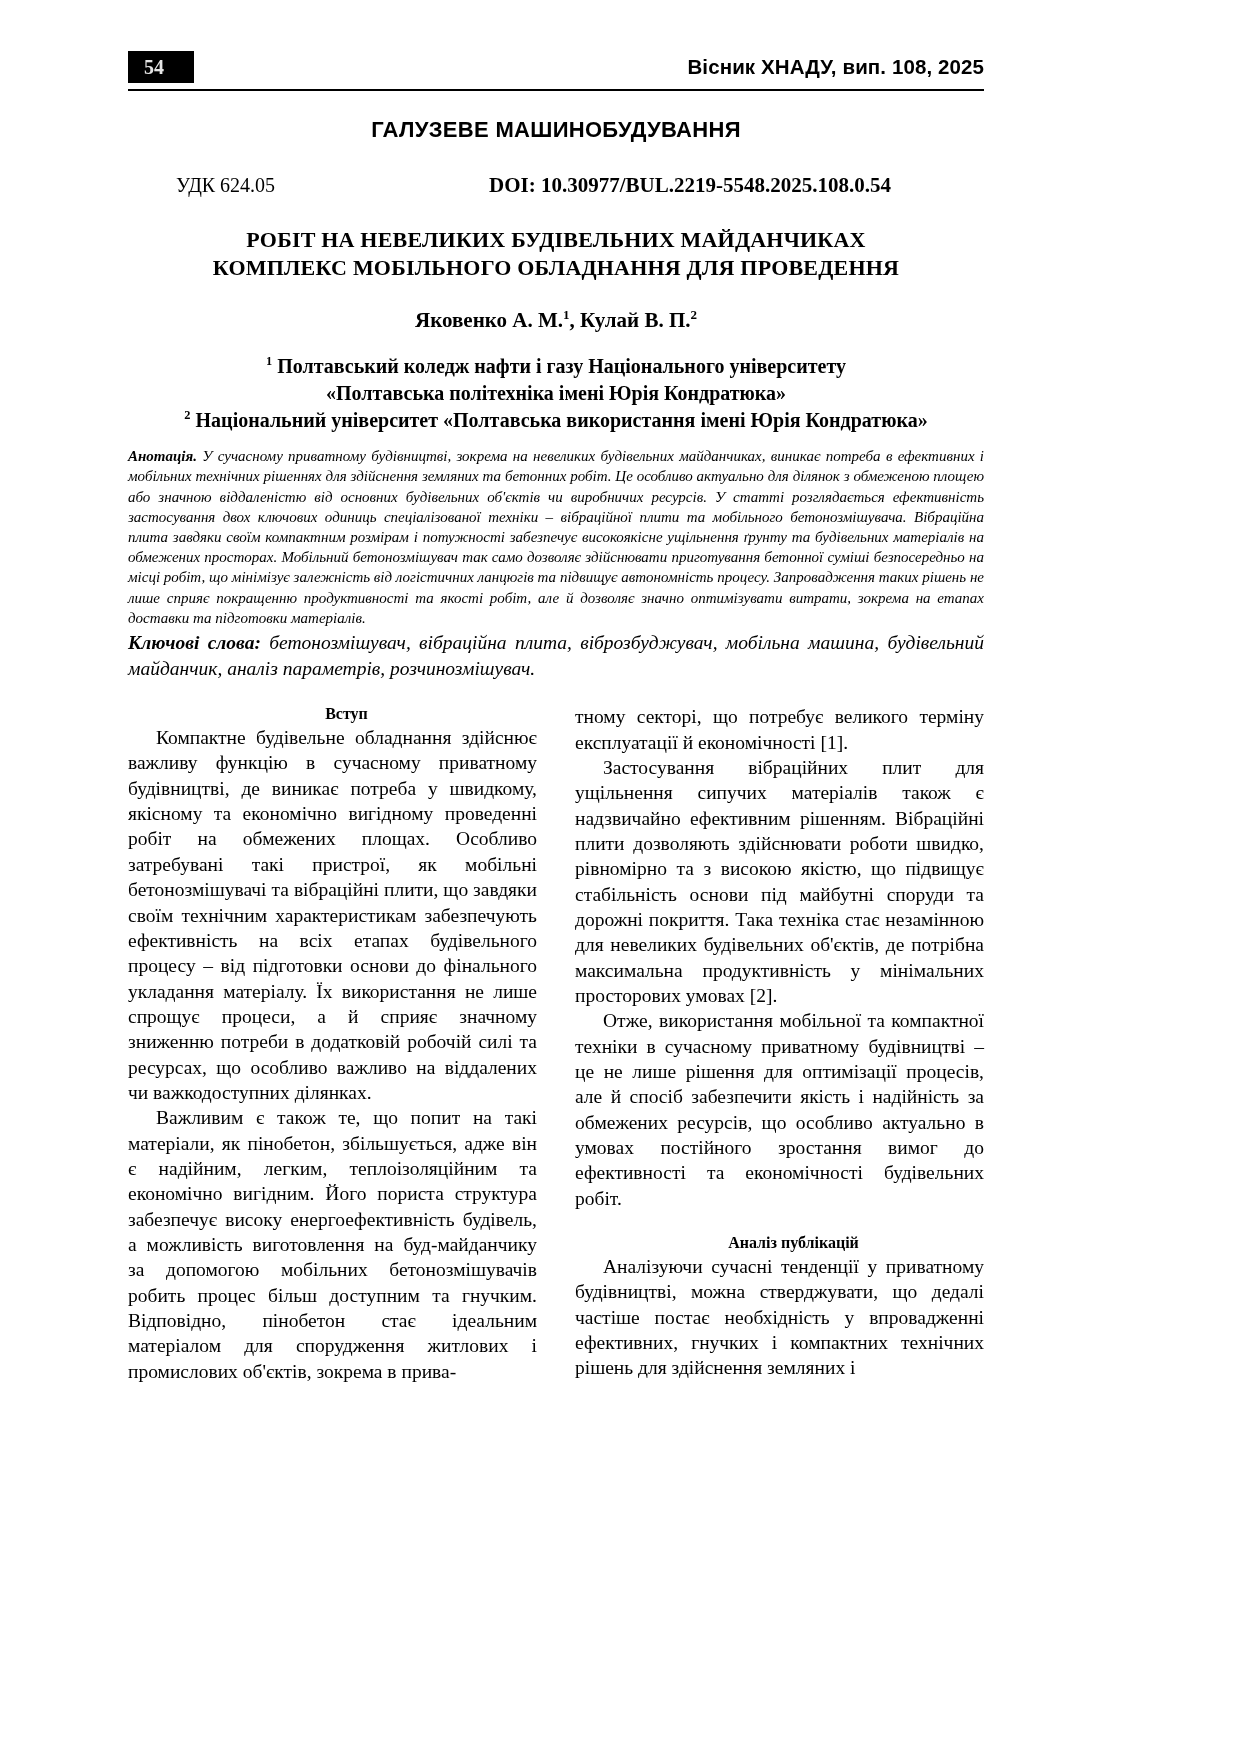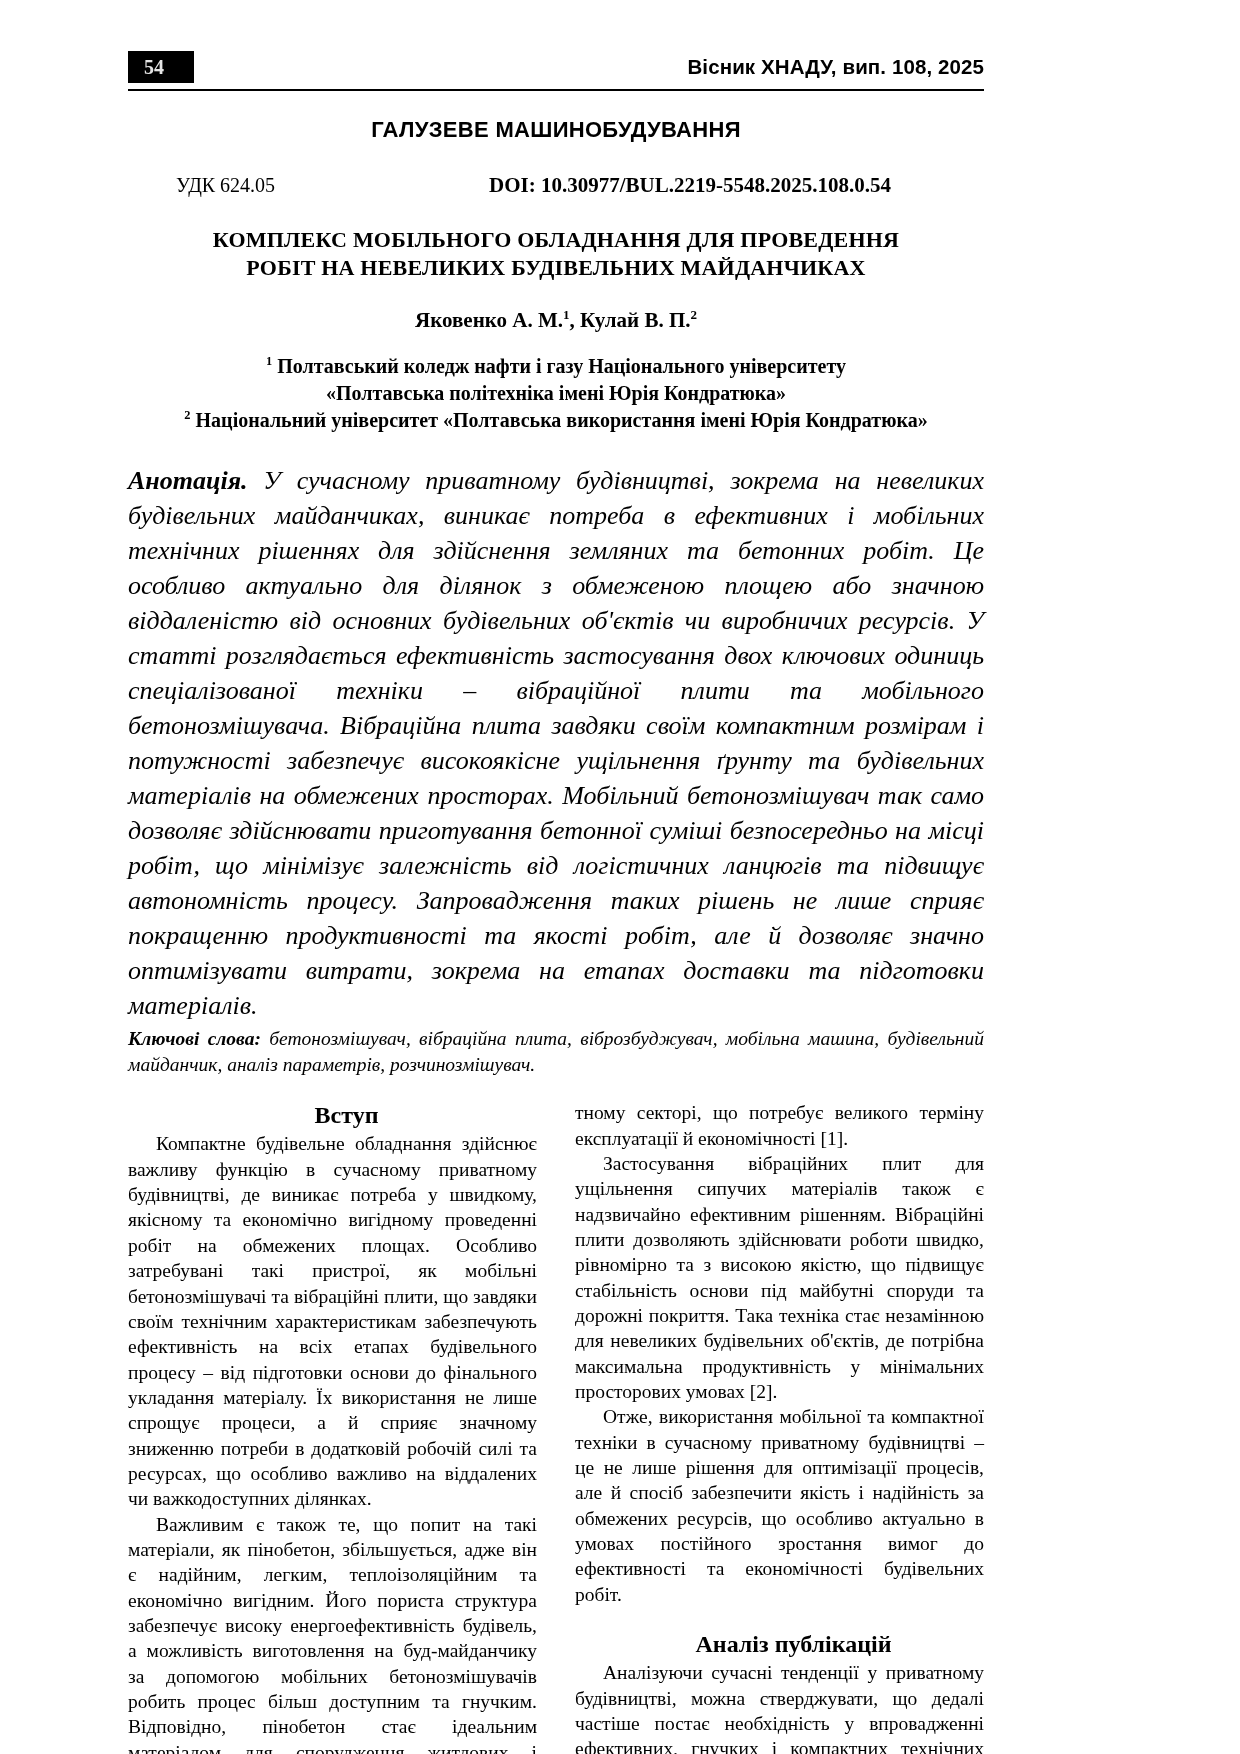--- a/index.html
+++ b/index.html
@@ -114,23 +114,23 @@
     margin-top: 20px;
   }
   sup {
     font-size: 0.62em;
     vertical-align: super;
     line-height: 0;
   }
 
   
   .abstract {
-    margin-top: 30px;
-    font-style: italic;
-    font-size: 26px;
+    margin-top: 12px;
+    font-style: italic;
+    font-size: 15px;
     line-height: 1.345;
     text-align: justify;
   }
   .abstract .lead {
     font-weight: bold;
     font-style: italic;
   }
   .keywords {
     margin-top: 2px;
     font-style: italic;
@@ -159,21 +159,21 @@
     margin: 0;
     text-indent: 28px;
     hyphens: auto;
   }
   .col p.no-indent {
     text-indent: 0;
   }
   .sub-heading {
     text-align: center;
     font-weight: bold;
-    font-size: 24px;
+    font-size: 16px;
     margin: 0 0 2px 0;
     text-indent: 0;
   }
   .sub-heading.spaced {
     margin-top: 22px;
   }
 </style>
 </head>
 <body>
 
@@ -187,22 +187,22 @@
     <div class="header-rule"></div>
 
     <div class="section-title">ГАЛУЗЕВЕ МАШИНОБУДУВАННЯ</div>
 
     <div class="meta-row">
       <div class="udc">УДК 624.05</div>
       <div class="doi">DOI: 10.30977/BUL.2219-5548.2025.108.0.54</div>
     </div>
 
     <div class="article-title">
+      <div>РОБІТ НА НЕВЕЛИКИХ БУДІВЕЛЬНИХ МАЙДАНЧИКАХ</div>
       <div>КОМПЛЕКС МОБІЛЬНОГО ОБЛАДНАННЯ ДЛЯ ПРОВЕДЕННЯ</div>
-      <div>РОБІТ НА НЕВЕЛИКИХ БУДІВЕЛЬНИХ МАЙДАНЧИКАХ</div>
     </div>
 
     <div class="authors">
       <span>Яковенко А. М.</span><sup>1</sup><span>, Кулай В. П.</span><sup>2</sup>
     </div>
 
     <div class="affiliations">
       <div>
         <sup>1</sup><span> Полтавський коледж нафти і газу Національного університету</span>
       </div>

